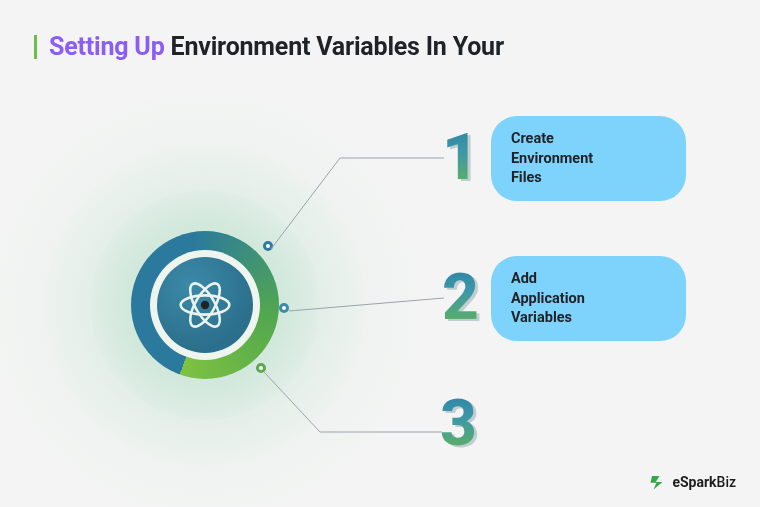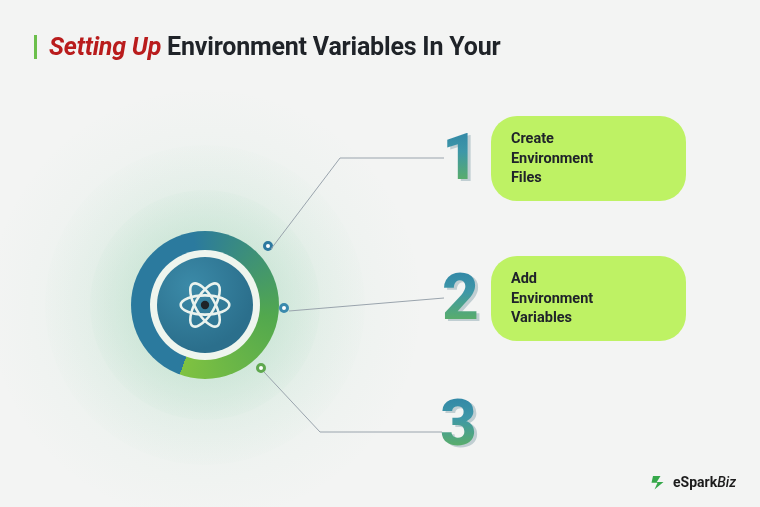--- a/index.html
+++ b/index.html
@@ -21,21 +21,21 @@
     letter-spacing: -0.2px;
   }
   .title .bar {
     display: inline-block;
     width: 3px;
     height: 24px;
     background: #6bbf4b;
     vertical-align: -4px;
     margin-right: 6px;
   }
-  .title .accent { color: #b91c1c; font-style: italic; }
+  .title .accent { color: #8b5cf6; }
 
   
   .glow {
     position: absolute;
     border-radius: 50%;
   }
   .glow.g3 { width: 430px; height: 430px; left: -10px; top: 90px;
     background: radial-gradient(circle, rgba(200,230,215,0.35) 0%, rgba(200,230,215,0.0) 72%); }
   .glow.g2 { width: 320px; height: 320px; left: 45px; top: 145px;
     background: radial-gradient(circle, rgba(190,225,205,0.55) 0%, rgba(190,225,205,0.0) 75%); }
@@ -106,21 +106,21 @@
     position: relative;
     z-index: 2;
   }
   .step .num .shadow {
     position: absolute;
     left: 3px; top: 2px;
     color: rgba(40,90,110,0.25);
     z-index: 1;
   }
   .pill {
-    background: #bef264;
+    background: #7dd3fc;
     border-radius: 26px;
     padding: 13px 22px 13px 20px;
     margin-left: 14px;
     min-width: 195px;
     min-height: 56px;
     display: flex;
     align-items: flex-start;
   }
   .pill .label {
     font-size: 14.5px;
@@ -136,21 +136,21 @@
 
   
   .brand {
     position: absolute;
     right: 24px; bottom: 16px;
     display: flex; align-items: center;
     font-size: 14px; font-weight: 700;
     color: #1c1c1c;
   }
   .brand svg { margin-right: 5px; }
-  .brand .biz { font-weight: 500; font-style: italic; }
+  .brand .biz { font-weight: 500; }
 </style>
 </head>
 <body>
 
 <div class="title">
   <span class="bar"></span>
   <span class="accent">Setting Up</span>
   <span>Environment Variables In Your</span>
 </div>
 
@@ -195,21 +195,21 @@
   </div>
 </div>
 
 <div class="step s2">
   <div class="num">
     <span class="shadow">2</span>
     <span class="front">2</span>
   </div>
   <div class="pill">
     <div class="label">Add
-Environment
+Application
 Variables</div>
   </div>
 </div>
 
 <div class="step s3">
   <div class="num">
     <span class="shadow">3</span>
     <span class="front">3</span>
   </div>
 </div>

